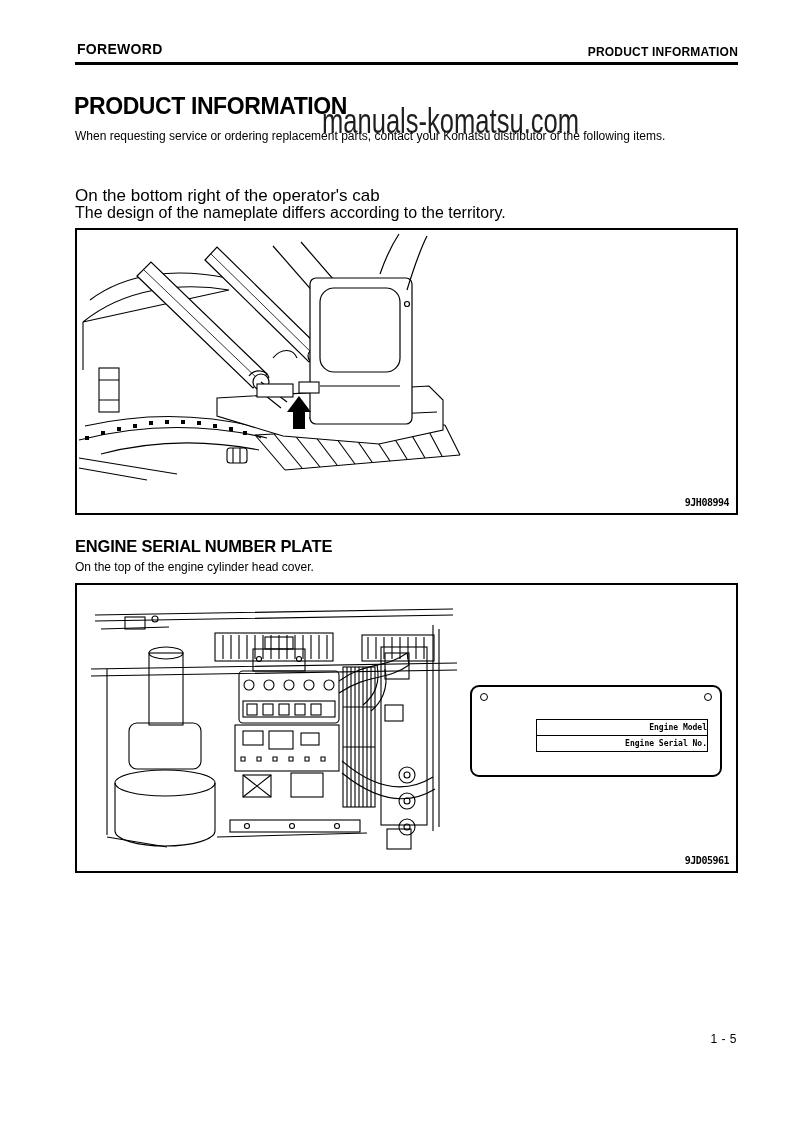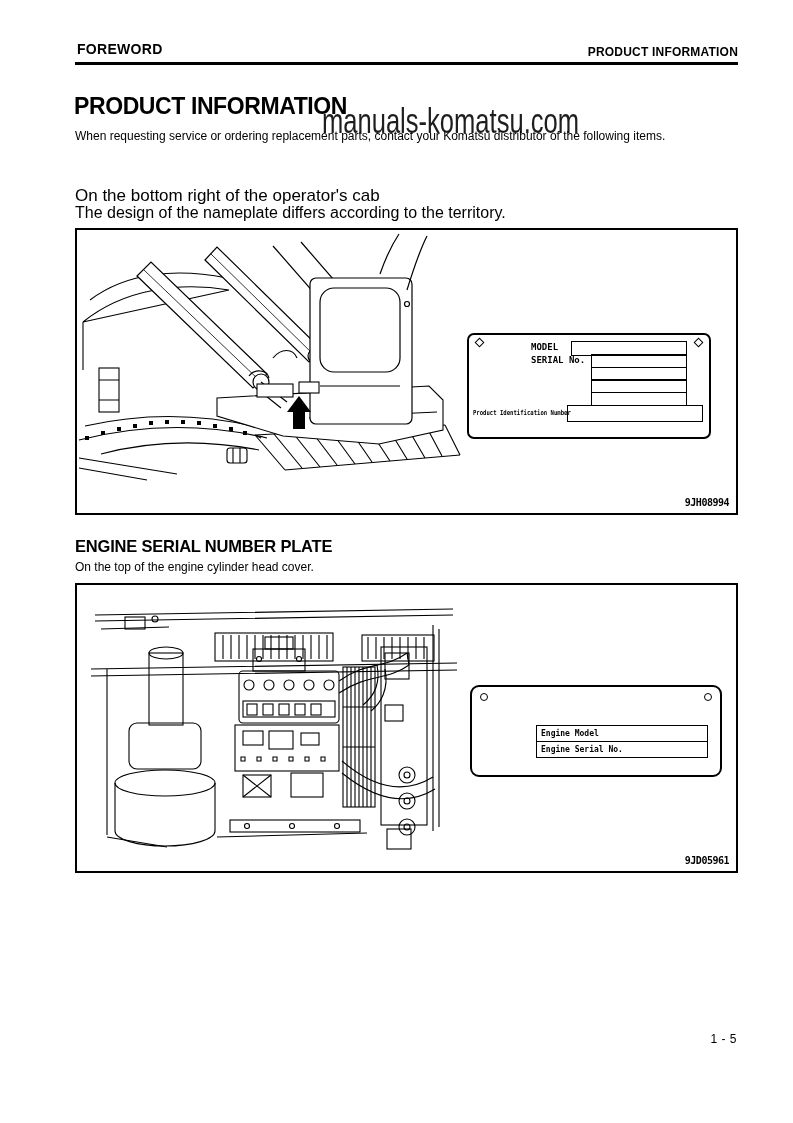--- a/index.html
+++ b/index.html
@@ -57,21 +57,21 @@
   }
   .p1-pin-box{position:absolute;left:98px;top:70px;width:134px;height:15px;border:1.5px solid #000;}
 
   
   .plate2{
     position:absolute;left:393px;top:100px;width:248px;height:88px;
     border:2px solid #000;border-radius:9px;background:#fff;
     font-family:"DejaVu Sans Mono",monospace;
   }
   .screw-circle{position:absolute;width:6px;height:6px;border:1.2px solid #000;border-radius:50%;}
-  .p2-rows{position:absolute;left:64px;top:38px;width:166px;}
+  .p2-rows{position:absolute;left:64px;top:32px;width:166px;text-align:right;}
   .p2-row{width:166px;height:15px;border:1.5px solid #000;margin-top:-1.5px;
     font-size:8px;font-weight:bold;line-height:15px;padding-left:4px;box-sizing:content-box;white-space:nowrap;}
   .p2-row:first-child{margin-top:0;}
 
   .page-number{right:56px;top:1032px;font-size:12px;letter-spacing:.5px;}
 </style>
 </head>
 <body>
 
 <div class="page">
@@ -138,35 +138,20 @@
         <path d="M303,44 C310,24 318,10 322,4 M330,60 C338,34 346,14 350,6" fill="none"></path>
       </g>
 
       <g stroke="#000" fill="#fff" stroke-width="1.1">
         <rect x="180" y="154" width="36" height="13"></rect>
         <rect x="222" y="152" width="20" height="11"></rect>
       </g>
       <polygon fill="#000" points="222,166 234,182 228,182 228,199 216,199 216,182 210,182"></polygon>
     </svg>
 
-    <div class="plate1">
-      <div class="screw-diamond" style="left:7px;top:4px;"></div>
-      <div class="screw-diamond" style="right:7px;top:4px;"></div>
-      <div class="p1-model-label">MODEL</div>
-      <div class="p1-model-box"></div>
-      <div class="p1-serial-label">SERIAL No.</div>
-      <div class="p1-serial-stack">
-        <div class="sbox"></div>
-        <div class="sbox"></div>
-        <div class="sbox"></div>
-        <div class="sbox"></div>
-      </div>
-      <div class="p1-pin-label">Product Identification Number</div>
-      <div class="p1-pin-box"></div>
-    </div>
     <div class="fig-code">9JH08994</div>
   </div>
 
   <div class="abs sec-head sec2-head">ENGINE SERIAL NUMBER PLATE</div>
   <div class="abs sec2-p1">On the top of the engine cylinder head cover.</div>
 
   <div class="abs figure figure2">
     <svg width="659" height="286" viewBox="0 0 659 286">
       <g stroke="#000" fill="none" stroke-width="1.1">
 

